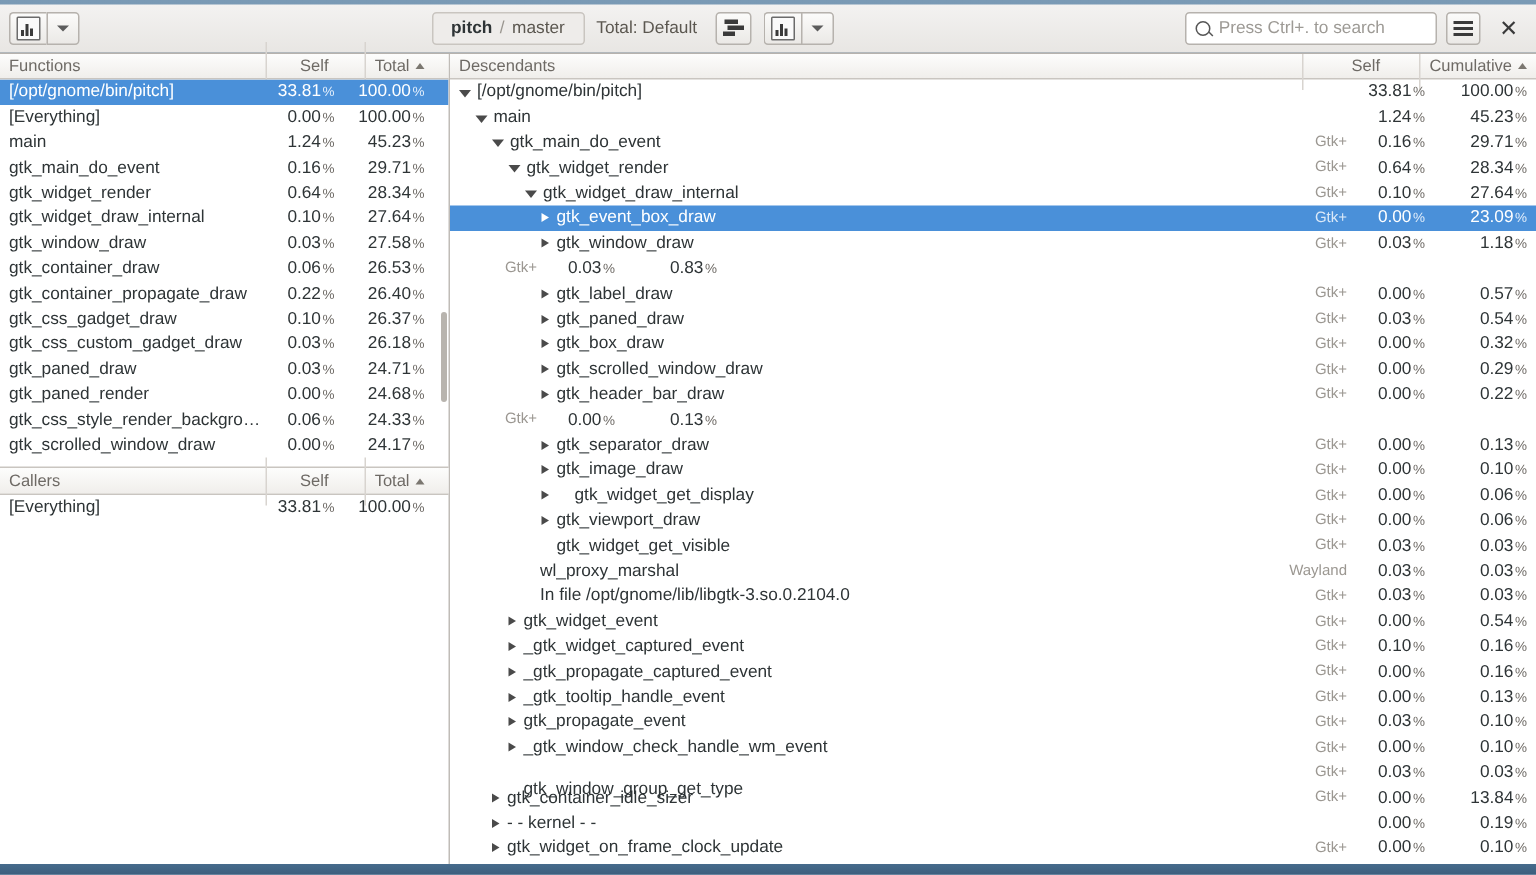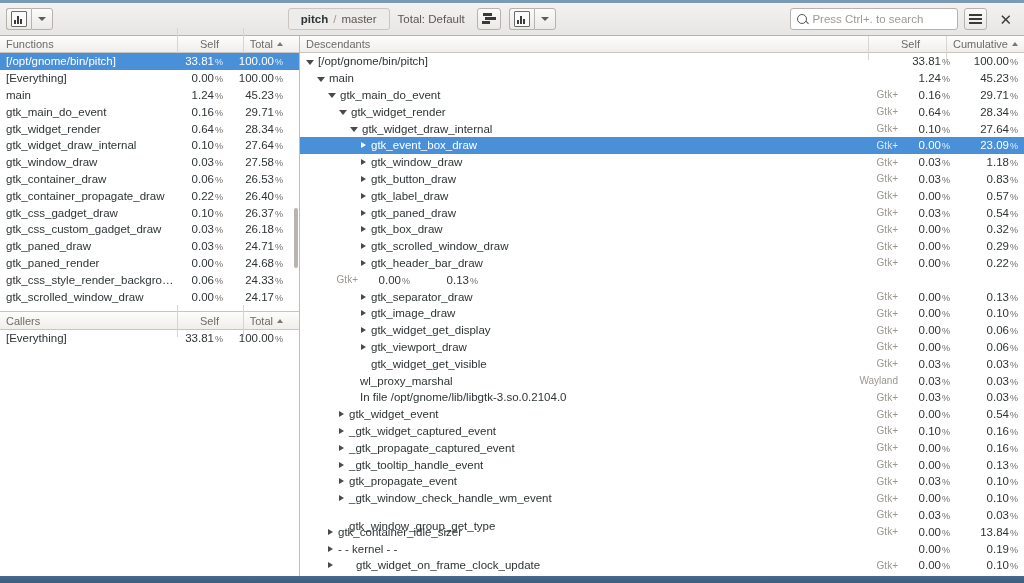--- a/index.html
+++ b/index.html
@@ -475,24 +475,20 @@
           <div class="tree-row row">
             <div class="tree-name" style="padding-left: 61px;">
               <span class="exp"></span>
               <span>gtk_window_draw</span>
             </div>
             <div class="tag">Gtk+</div>
             <div class="c-num" style="width: 44px;"><span class="pct">0.03</span><span class="pct-sym">%</span></div>
             <div class="c-num2" style="width: 64px;"><span class="pct">1.18</span><span class="pct-sym">%</span></div>
           </div>
           <div class="tree-row row">
-            <div class="tree-name" style="padding-left: 61px;">
-              <span class="exp"></span>
-              <span>gtk_button_draw</span>
-            </div>
             <div class="tag">Gtk+</div>
             <div class="c-num" style="width: 44px;"><span class="pct">0.03</span><span class="pct-sym">%</span></div>
             <div class="c-num2" style="width: 64px;"><span class="pct">0.83</span><span class="pct-sym">%</span></div>
           </div>
           <div class="tree-row row">
             <div class="tree-name" style="padding-left: 61px;">
               <span class="exp"></span>
               <span>gtk_label_draw</span>
             </div>
             <div class="tag">Gtk+</div>
@@ -552,21 +548,21 @@
           <div class="tree-row row">
             <div class="tree-name" style="padding-left: 61px;">
               <span class="exp"></span>
               <span>gtk_image_draw</span>
             </div>
             <div class="tag">Gtk+</div>
             <div class="c-num" style="width: 44px;"><span class="pct">0.00</span><span class="pct-sym">%</span></div>
             <div class="c-num2" style="width: 64px;"><span class="pct">0.10</span><span class="pct-sym">%</span></div>
           </div>
           <div class="tree-row row">
-            <div class="tree-name" style="padding-left: 61px;">
+            <div class="tree-name" style="padding-left: 61px; gap: 12px;">
               <span class="exp"></span>
               <span>gtk_widget_get_display</span>
             </div>
             <div class="tag">Gtk+</div>
             <div class="c-num" style="width: 44px;"><span class="pct">0.00</span><span class="pct-sym">%</span></div>
             <div class="c-num2" style="width: 64px;"><span class="pct">0.06</span><span class="pct-sym">%</span></div>
           </div>
           <div class="tree-row row">
             <div class="tree-name" style="padding-left: 61px;">
               <span class="exp"></span>
@@ -678,21 +674,21 @@
           <div class="tree-row row">
             <div class="tree-name" style="padding-left: 28px;">
               <span class="exp"></span>
               <span>- - kernel - -</span>
             </div>
             <div class="tag"></div>
             <div class="c-num" style="width: 44px;"><span class="pct">0.00</span><span class="pct-sym">%</span></div>
             <div class="c-num2" style="width: 64px;"><span class="pct">0.19</span><span class="pct-sym">%</span></div>
           </div>
           <div class="tree-row row">
-            <div class="tree-name" style="padding-left: 28px; gap: 18px;">
+            <div class="tree-name" style="padding-left: 28px;">
               <span class="exp"></span>
               <span>gtk_widget_on_frame_clock_update</span>
             </div>
             <div class="tag">Gtk+</div>
             <div class="c-num" style="width: 44px;"><span class="pct">0.00</span><span class="pct-sym">%</span></div>
             <div class="c-num2" style="width: 64px;"><span class="pct">0.10</span><span class="pct-sym">%</span></div>
           </div>
         </div>
     </div>
   </div>

